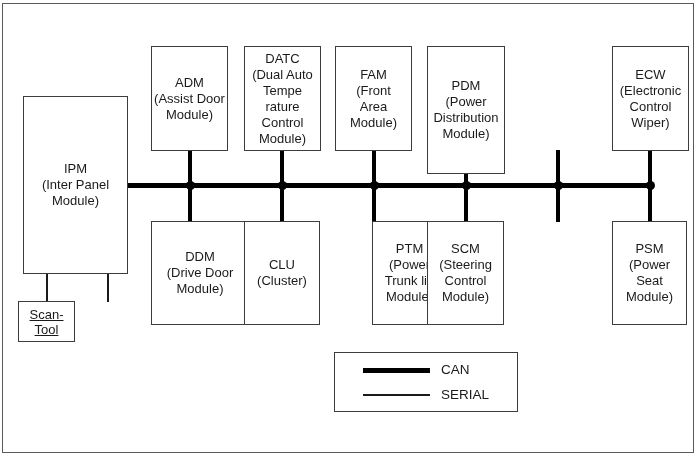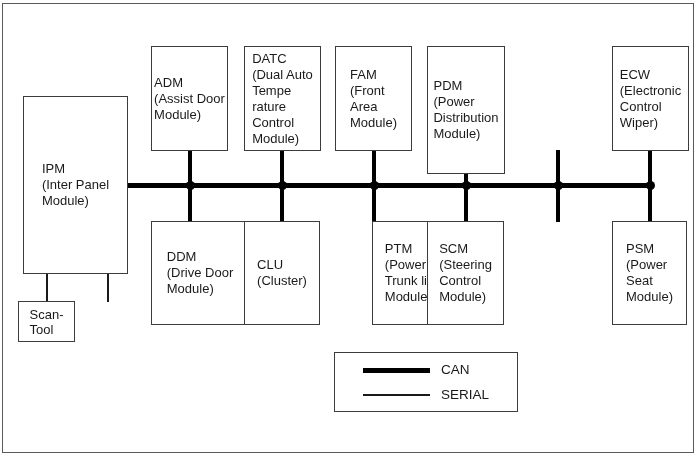--- a/index.html
+++ b/index.html
@@ -26,21 +26,21 @@
     box-sizing: border-box;
   }
   .box {
     position: absolute;
     border: 1.5px solid #3c3c3c;
     background: #ffffff;
     box-sizing: border-box;
     display: flex;
     align-items: center;
     justify-content: center;
-    text-align: left;
+    text-align: center;
     white-space: pre-line;
     font-size: 13px;
     line-height: 16px;
     color: #1a1a1a;
     z-index: 3;
   }
   .small-box {
     font-size: 13px;
     line-height: 15px;
   }
@@ -120,21 +120,21 @@
   <div class="junction-dot" style="left:461.5px; top:181px;"></div>
   <div class="junction-dot" style="left:553.5px; top:181px;"></div>
   <div class="junction-dot" style="left:645.5px; top:181px;"></div>
 
   <div class="serial-line" style="left:46px; top:273px; width:1.5px; height:29px;"></div>
   <div class="serial-line" style="left:107px; top:273px; width:1.5px; height:29px;"></div>
 
   <div class="box" style="left:23px; top:96px; width:105px; height:178px;">IPM
 (Inter Panel
 Module)</div>
-  <div class="box small-box" style="left:18px; top:301px; width:57px; height:41px;">Scan-
+  <div class="box small-box" style="left:18px; top:301px; width:57px; height:41px;text-decoration:underline;">Scan-
 Tool</div>
 
   <div class="box" style="left:151px; top:46px; width:77px; height:105px;">ADM
 (Assist Door
 Module)</div>
   <div class="box" style="left:244px; top:46px; width:77px; height:105px;">DATC
 (Dual Auto
 Tempe
 rature
 Control

